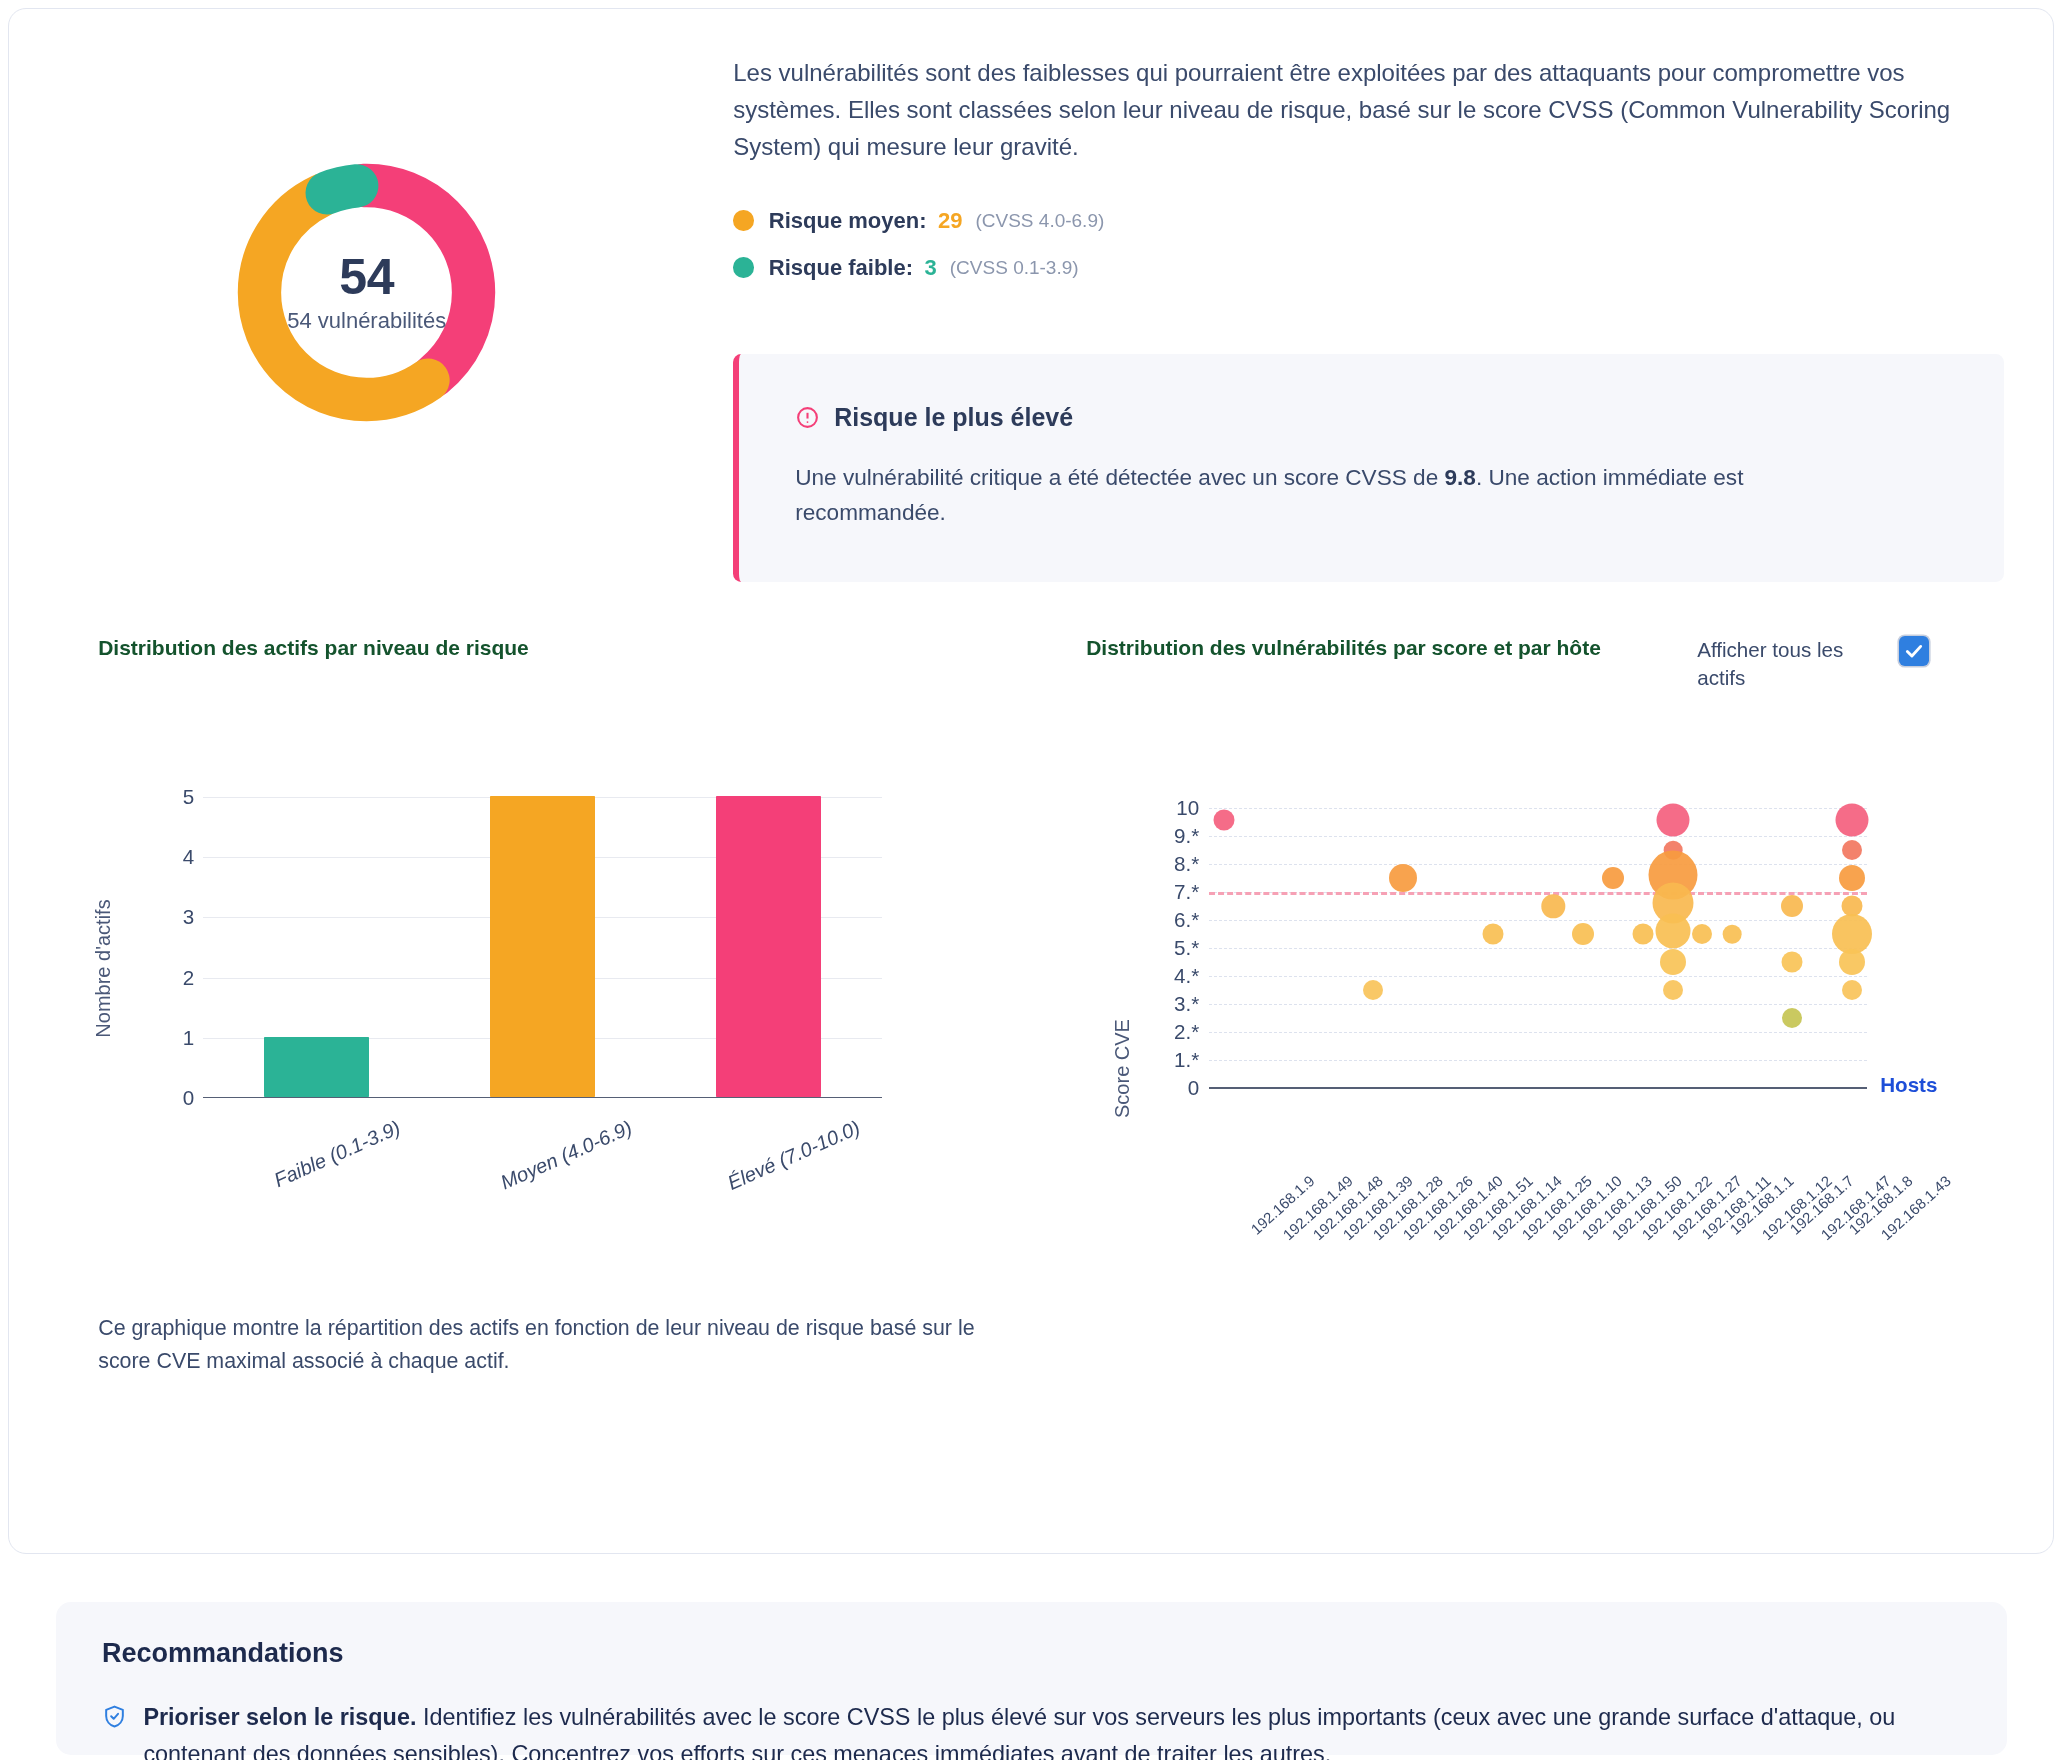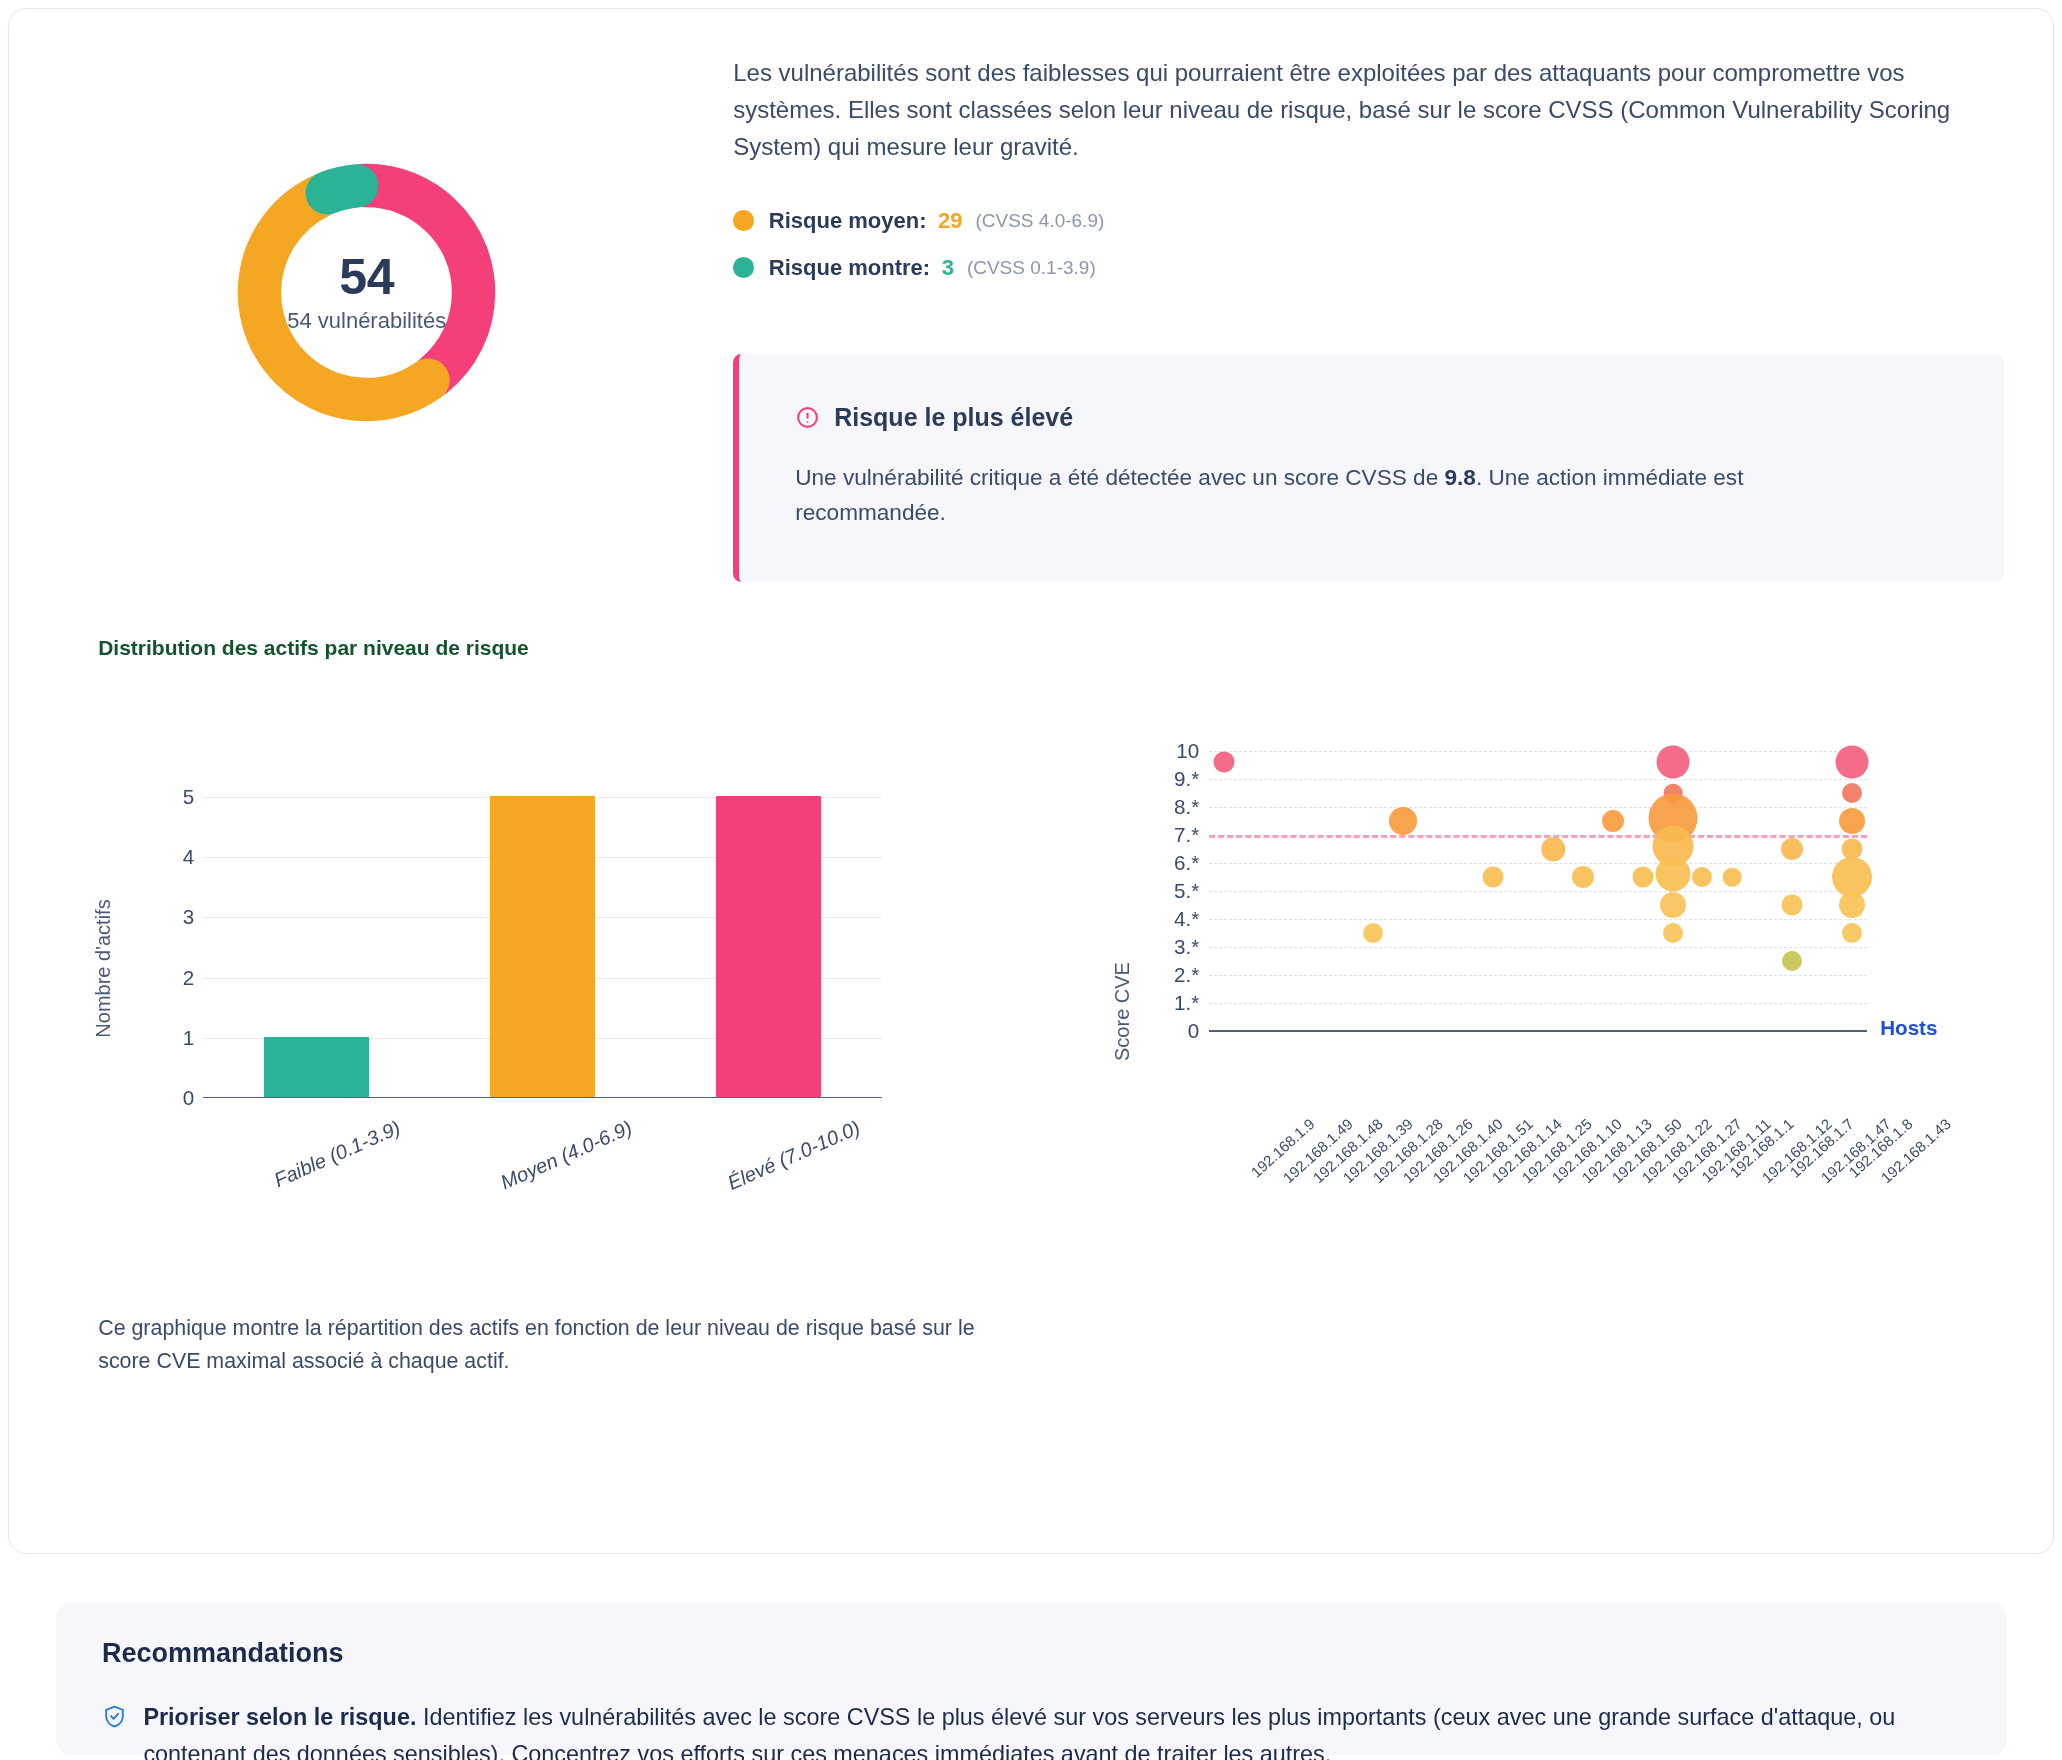--- a/index.html
+++ b/index.html
@@ -378,21 +378,21 @@
 
       <div class="legend" id="legend-host">
           <div class="legend-row">
             <span class="legend-dot" style="background:#f5a623"></span>
             <span class="legend-name">Risque moyen:</span>
             <span class="legend-count" style="color:#f5a623">29</span>
             <span class="legend-range">(CVSS 4.0-6.9)</span>
           </div>
           <div class="legend-row">
             <span class="legend-dot" style="background:#2bb396"></span>
-            <span class="legend-name">Risque montre:</span>
+            <span class="legend-name">Risque faible:</span>
             <span class="legend-count" style="color:#2bb396">3</span>
             <span class="legend-range">(CVSS 0.1-3.9)</span>
           </div>
         </div>
 
       <div class="alert">
         <div class="alert-head">
           <svg class="alert-icon" viewBox="0 0 24 24" fill="none" stroke="#f43f78" stroke-width="2">
             <circle cx="12" cy="12" r="9"></circle>
             <line x1="12" y1="7.5" x2="12" y2="13"></line>
@@ -425,20 +425,29 @@
             <div class="bc-bar" style="left: 287px; width: 105px; height: 301px; background: rgb(245, 166, 35);"></div>
             <div class="bc-cat" style="left: 282px; top: 319px;">Moyen (4.0-6.9)</div>
             <div class="bc-bar" style="left: 513px; width: 105px; height: 301px; background: rgb(244, 63, 120);"></div>
             <div class="bc-cat" style="left: 509px; top: 319px;">Élevé (7.0-10.0)</div>
           </div>
       </div>
       <div class="panel-note" style="margin-top:76px;">Ce graphique montre la répartition des actifs en fonction de leur niveau de risque basé sur le score CVE maximal associé à chaque actif.</div>
     </div>
 
     <div class="panel-right">
+      <div class="panel-head-right">
+        <div class="panel-title">Distribution des vulnérabilités par score et par hôte</div>
+        <div class="toggle-label">Afficher tous les actifs</div>
+        <div class="checkbox">
+          <svg viewBox="0 0 24 24" fill="none" stroke="#ffffff" stroke-width="3.4" stroke-linecap="round" stroke-linejoin="round">
+            <polyline points="4,12.5 9.5,18 20,6.5"></polyline>
+          </svg>
+        </div>
+      </div>
 
       <div class="bubblechart">
         <div class="bub-ylabel">Score CVE</div>
         <div class="bub-plot" id="bub-plot">
             <div class="bub-tick" style="top: 280px;">0</div>
             <div class="bub-grid" style="top: 252px;"></div>
             <div class="bub-tick" style="top: 252px;">1.*</div>
             <div class="bub-grid" style="top: 224px;"></div>
             <div class="bub-tick" style="top: 224px;">2.*</div>
             <div class="bub-grid" style="top: 196px;"></div>

